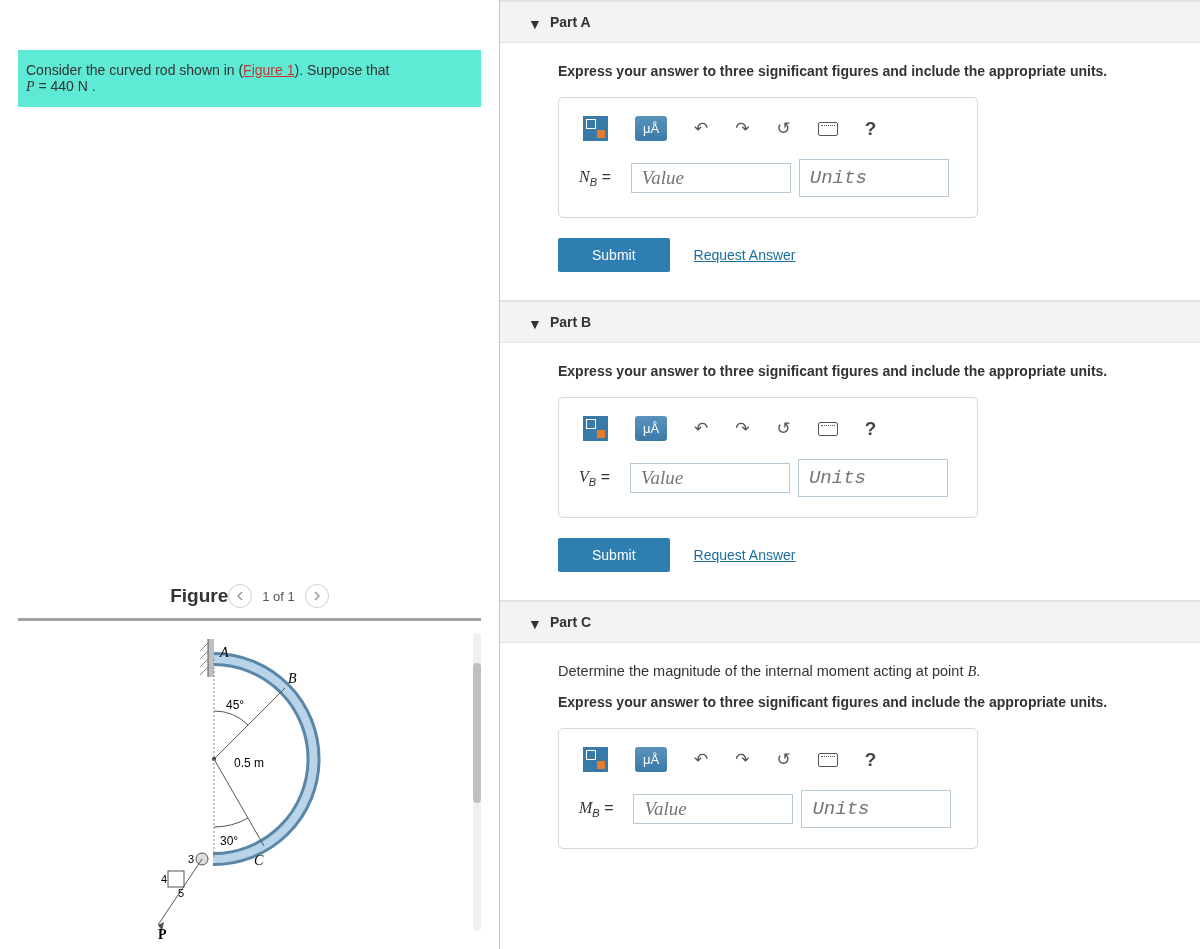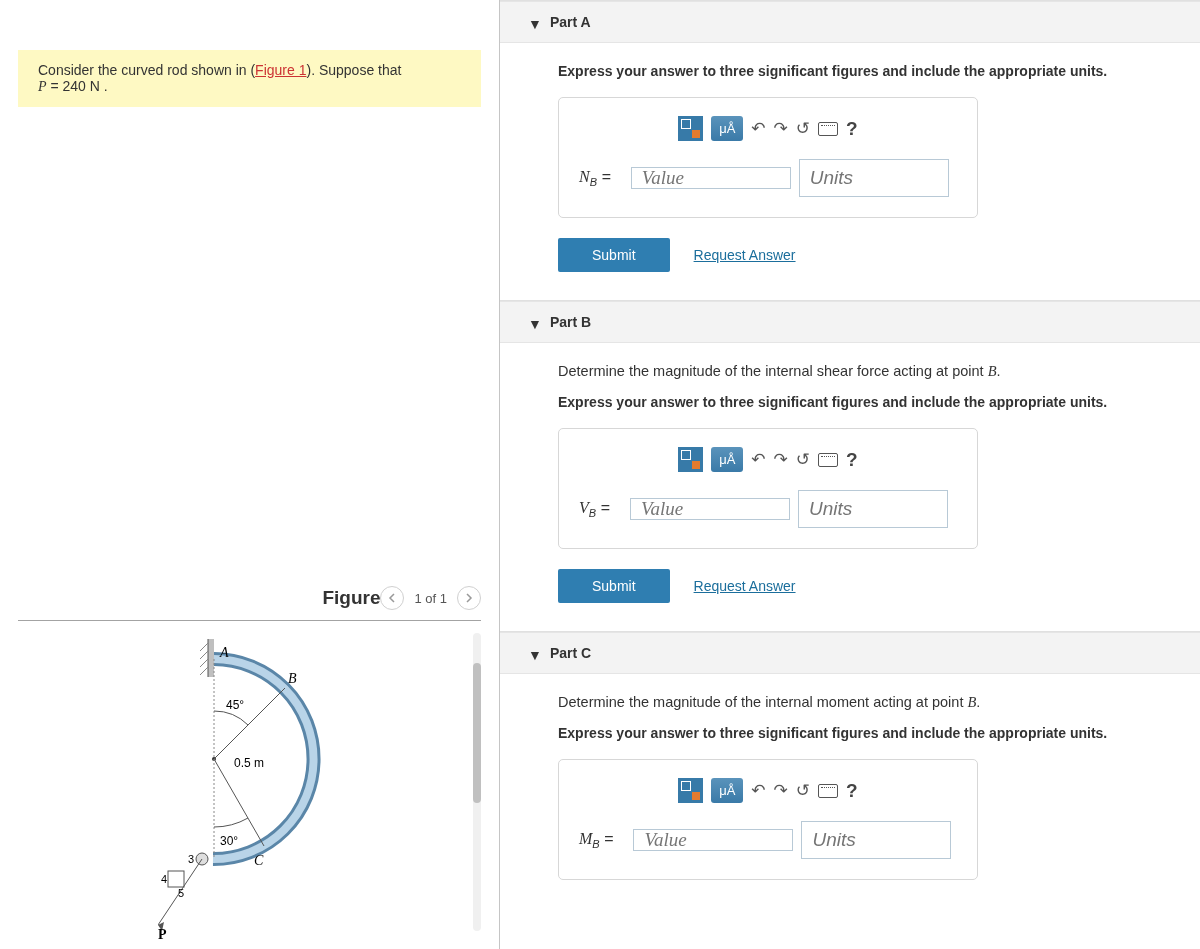--- a/index.html
+++ b/index.html
@@ -1,61 +1,61 @@
 <!DOCTYPE html>
 <html><head>
 <meta charset="utf-8">
 <style>
 *{box-sizing:border-box;margin:0;padding:0}
 body{font-family:Arial,Helvetica,sans-serif;font-size:14px;color:#333;background:#fff;width:1200px;height:949px;overflow:hidden;display:flex}
 .left{width:500px;border-right:1px solid #c5c5c5;padding:18px;position:relative;display:flex;flex-direction:column}
 .right{flex:1;overflow:hidden;padding:0 0 0 0}
-.prompt-box{background:#fef9c3;padding:12px 20px;margin:32px 0 16px 0}
+.prompt-box{background:#5eead4;padding:12px 8px;margin:32px 0 16px 0}
 .prompt-box a{color:#c33;text-decoration:underline}
-.fig-header{display:flex;align-items:center;justify-content:flex-end;margin-top:auto;padding:8px 0 10px 0;border-bottom:1px solid #a3a3a3}
+.fig-header{display:flex;align-items:center;justify-content:center;margin-top:auto;padding:8px 0 10px 0;border-bottom:3px solid #a3a3a3}
 .fig-header h2{font-weight:bold;font-size:19px;color:#333}
 .fig-nav{display:flex;align-items:center;gap:10px;color:#555;font-size:13px}
 .circ-btn{width:24px;height:24px;border:1px solid #d0d0d0;border-radius:50%;display:flex;align-items:center;justify-content:center;color:#888;background:#fff;cursor:pointer}
 .fig-body{height:310px;position:relative;padding-top:12px;display:flex}
 .scrollbar{width:8px;background:#f0f0f0;margin-left:auto;position:relative;border-radius:4px}
 .scroll-thumb{position:absolute;top:30px;width:8px;height:140px;background:#c0c0c0;border-radius:4px}
 .part{border-top:1px solid #e0e0e0}
 .part-head{background:#f3f3f3;border-top:1px solid #e5e5e5;border-bottom:1px solid #e5e5e5;padding:12px 18px 12px 50px;font-weight:bold;position:relative}
 .part-head .caret{position:absolute;left:28px;top:14px}
 .part-body{padding:20px 18px 28px 58px}
 .question{font-size:14.5px;color:#333;margin-bottom:14px}
 .instruct{font-weight:bold;font-size:14px;margin-bottom:18px}
 .answer-box{border:1px solid #d7d7d7;border-radius:5px;padding:18px 20px 20px 20px;width:420px}
-.toolbar{display:flex;align-items:center;justify-content:center;gap:8px;margin-bottom:18px;padding:0 4px}
+.toolbar{display:flex;align-items:center;justify-content:flex-start;gap:27px;margin-bottom:18px;padding:0 4px}
 .tool-templ{width:25px;height:25px;background:#377aa8;display:inline-block;position:relative}
 .tool-templ::before{content:"";position:absolute;top:3px;left:3px;width:8px;height:8px;border:1px solid #fff}
 .tool-templ::after{content:"";position:absolute;bottom:3px;right:3px;width:8px;height:8px;background:#e57b2e}
 .tool-special{width:32px;height:25px;background:linear-gradient(#5a93bb,#3a7aa8);border-radius:3px;color:#fff;display:flex;align-items:center;justify-content:center;font-size:13px}
 .tool-ico{color:#555;font-size:17px;cursor:pointer}
 .tool-help{font-size:19px;font-weight:bold;color:#444;cursor:pointer}
 .tool-kbd{width:20px;height:14px;border:1.5px solid #555;border-radius:2px;display:inline-block;position:relative}
 .tool-kbd::before{content:"";position:absolute;top:2px;left:2px;right:2px;height:2px;border-top:1px dotted #555}
 .value-row{display:flex;align-items:center;gap:8px}
 .var-label{font-style:italic;font-size:16px;margin-right:12px}
 .var-label sub{font-style:italic;font-size:11px}
-.value-input{width:160px;height:22px;border:1px solid #b8c9d6;font-size:19px;font-style:italic;font-family:'Times New Roman',serif;color:#0369a1;padding:5px 10px;background:#fff}
-.units-input{width:150px;height:38px;border:1px solid #b8c9d6;font-size:19px;font-style:italic;font-family:Liberation Sans, sans-serif;color:#888;padding:0 10px;background:#fff}
+.value-input{width:160px;height:30px;border:1px solid #b8c9d6;font-size:19px;font-style:italic;font-family:'Times New Roman',serif;color:#0369a1;padding:5px 10px;background:#fff}
+.units-input{width:150px;height:38px;border:1px solid #b8c9d6;font-size:19px;font-style:italic;font-family:Liberation Mono, monospace;color:#888;padding:0 10px;background:#fff}
 .action-row{margin-top:20px;display:flex;align-items:center;gap:24px}
 .submit-btn{background:#2f7eb1;color:#fff;border:none;padding:9px 34px;font-size:14px;border-radius:2px;cursor:pointer}
 .req-link{color:#1b6e9c;text-decoration:underline;font-size:14px;cursor:pointer}
 .math-i{font-style:italic;font-family:'Times New Roman',serif}
 .fig-svg{margin-left:140px;margin-top:6px}
 </style>
 </head>
 <body>
 
 <div class="left">
   <div class="prompt-box">
     <span>Consider the curved rod shown in (</span><a href="#">Figure 1</a><span>). Suppose that</span><br>
-    <span class="math-i">P</span><span> = 240  </span><span>N</span><span> .</span>
+    <span class="math-i">P</span><span> = 440  </span><span>N</span><span> .</span>
   </div>
 
   <div class="fig-header">
     <h2>Figure</h2>
     <div class="fig-nav">
       <div class="circ-btn">
         <svg width="8" height="10" viewBox="0 0 8 10">
             <path d="M6 1L2 5l4 4" stroke="#999" stroke-width="1.5" fill="none"></path>
           </svg>
       </div>
@@ -147,23 +147,20 @@
       </div>
     </div>
   </div>
 
   <div class="part">
     <div class="part-head">
       <span class="caret">▼</span>
       <span>Part B</span>
     </div>
     <div class="part-body">
-      <p class="question">
-        <span>Determine the magnitude of the internal shear force acting at point </span><span class="math-i">B</span><span>.</span>
-      </p>
       <p class="instruct">Express your answer to three significant figures and include the appropriate units.</p>
       <div class="answer-box">
         <div class="toolbar">
           <span class="tool-templ"></span>
           <span class="tool-special">μÅ</span>
           <span class="tool-ico">↶</span>
           <span class="tool-ico">↷</span>
           <span class="tool-ico">↺</span>
           <span class="tool-kbd"></span>
           <span class="tool-help">?</span>

